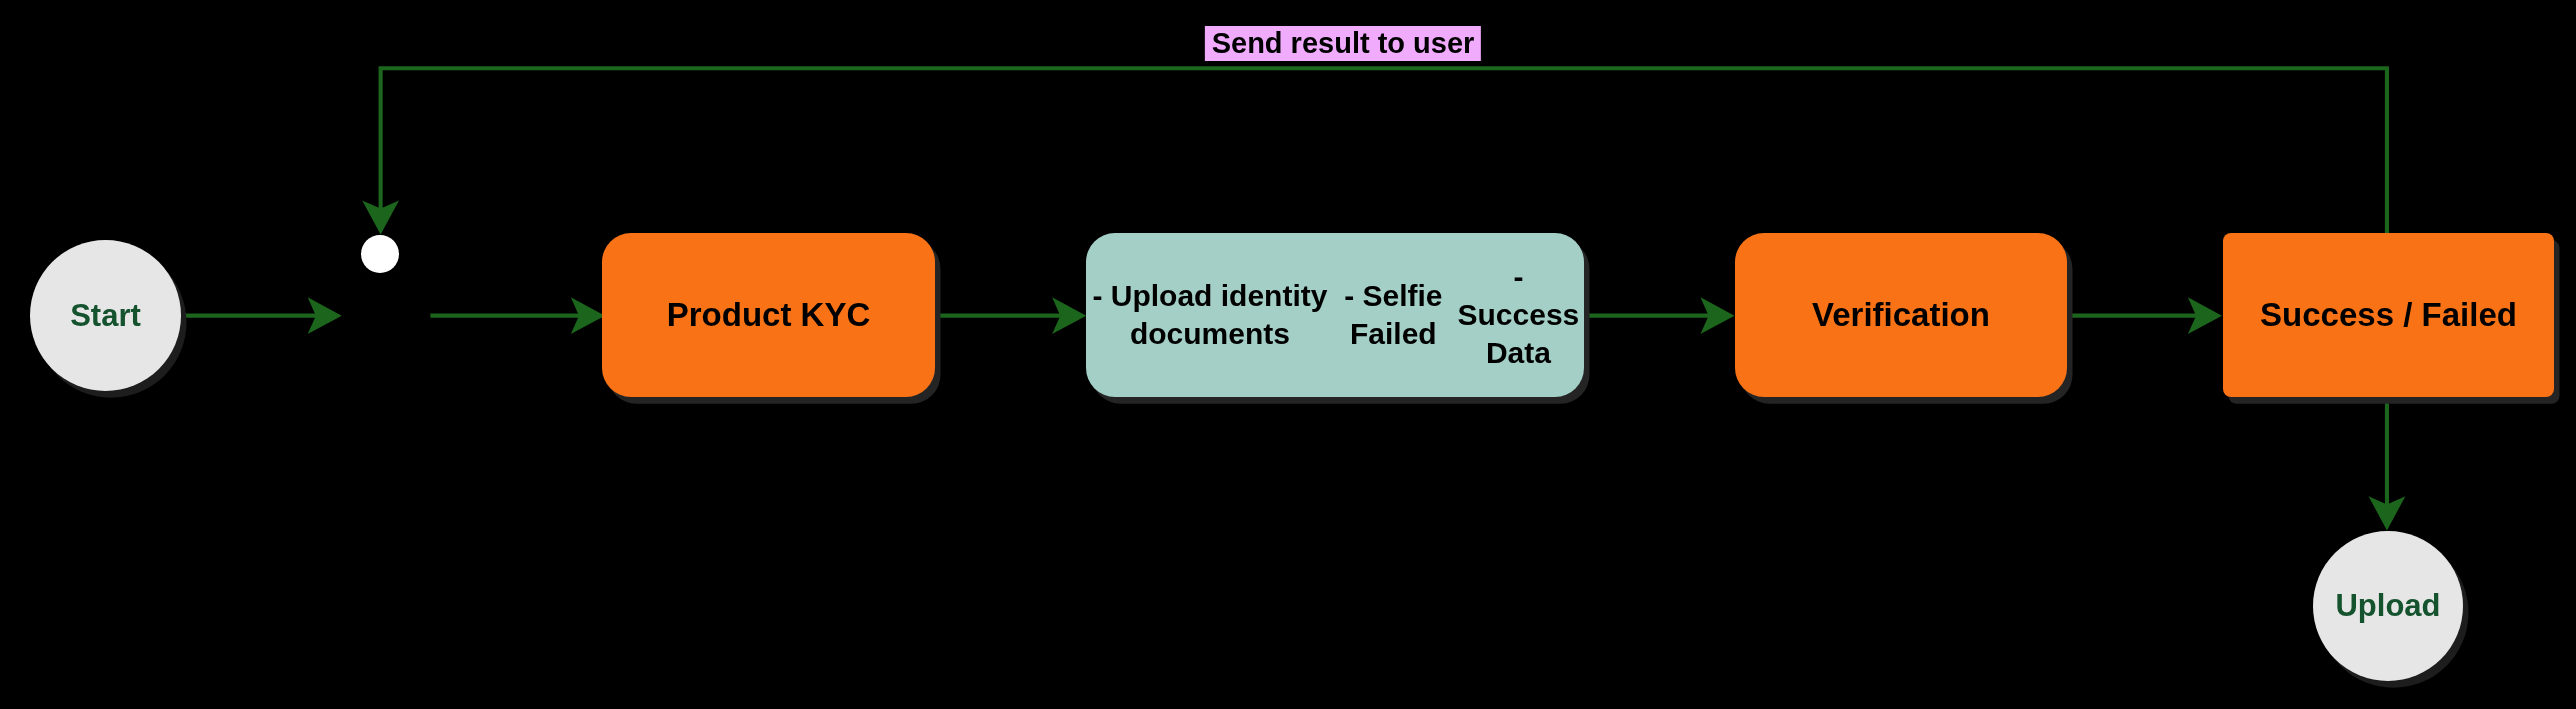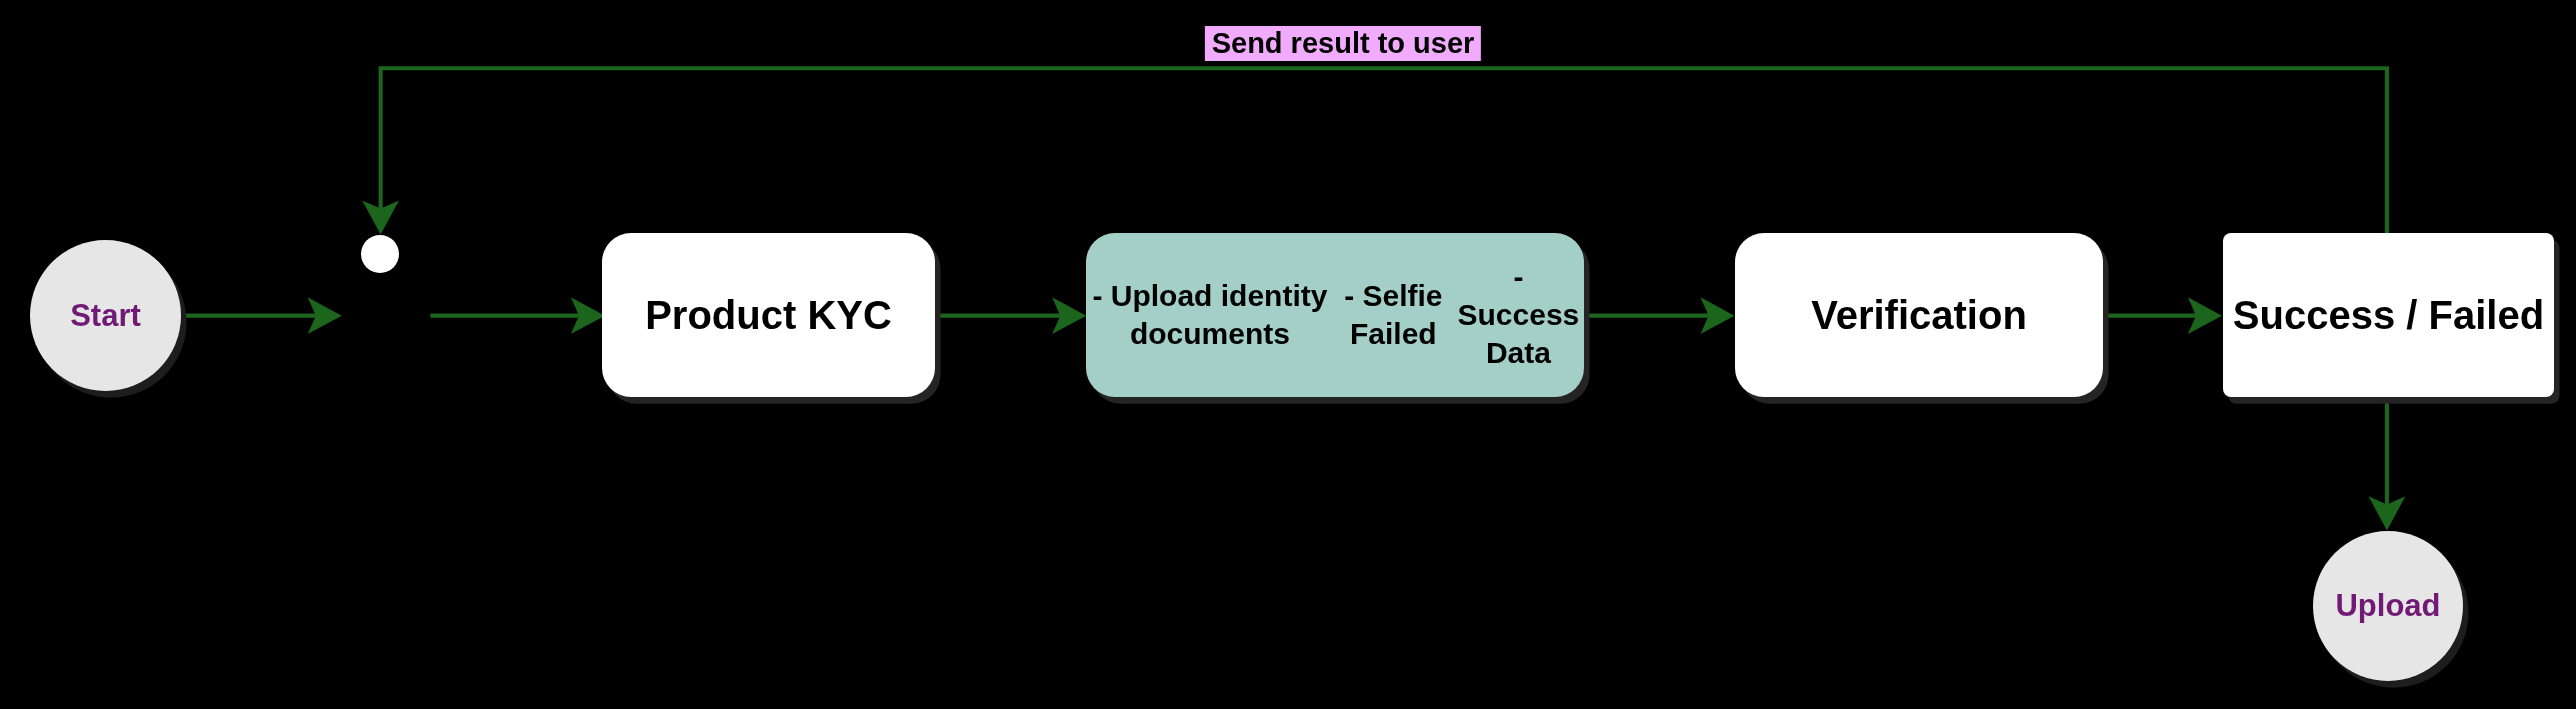--- a/index.html
+++ b/index.html
@@ -31,41 +31,41 @@
   }
   .arrowhead {
     fill: #1C651C;
     stroke: none;
   }
   .node {
     position: absolute;
     top: 233px;
     height: 164px;
     border-radius: 29px;
-    background: #ffffff;
+    background: #f97316;
     color: #000000;
     display: flex;
     align-items: center;
     justify-content: center;
     text-align: center;
     font-weight: bold;
-    font-size: 40px;
+    font-size: 33px;
     box-shadow: 5.5px 6.8px 0 #242424;
   }
   .node.info {
     background: #A4CFC7;
     font-size: 30px;
     line-height: 38px;
     flex-direction: row;
   }
   .terminal {
     position: absolute;
     border-radius: 50%;
     background: #E6E6E6;
-    color: #701a75;
+    color: #14532d;
     display: flex;
     align-items: center;
     justify-content: center;
     font-weight: bold;
     font-size: 31px;
     box-shadow: 5.5px 6.8px 0 #1d1d1d;
   }
   .terminal.start { left: 30px;   top: 240px; width: 151px; height: 151px; }
   .terminal.finish{ left: 2313px; top: 531px; width: 150px; height: 150px; }
   .junction {
@@ -143,21 +143,21 @@
   <div class="node" style="left:602px; width:333px;">
     <span>Product KYC</span>
   </div>
 
   <div class="node info" style="left:1086px; width:498px;">
     <span>- Upload identity documents</span>
     <span>- Selfie Failed</span>
     <span>- Success Data</span>
   </div>
 
-  <div class="node" style="left:1735px; width:368px;">
+  <div class="node" style="left:1735px; width:332px;">
     <span>Verification</span>
   </div>
 
   <div class="node" style="left:2223px; width:331px;border-radius:8px;">
     <span>Success / Failed</span>
   </div>
 
   <div class="terminal finish">
     <span>Upload</span>
   </div>

